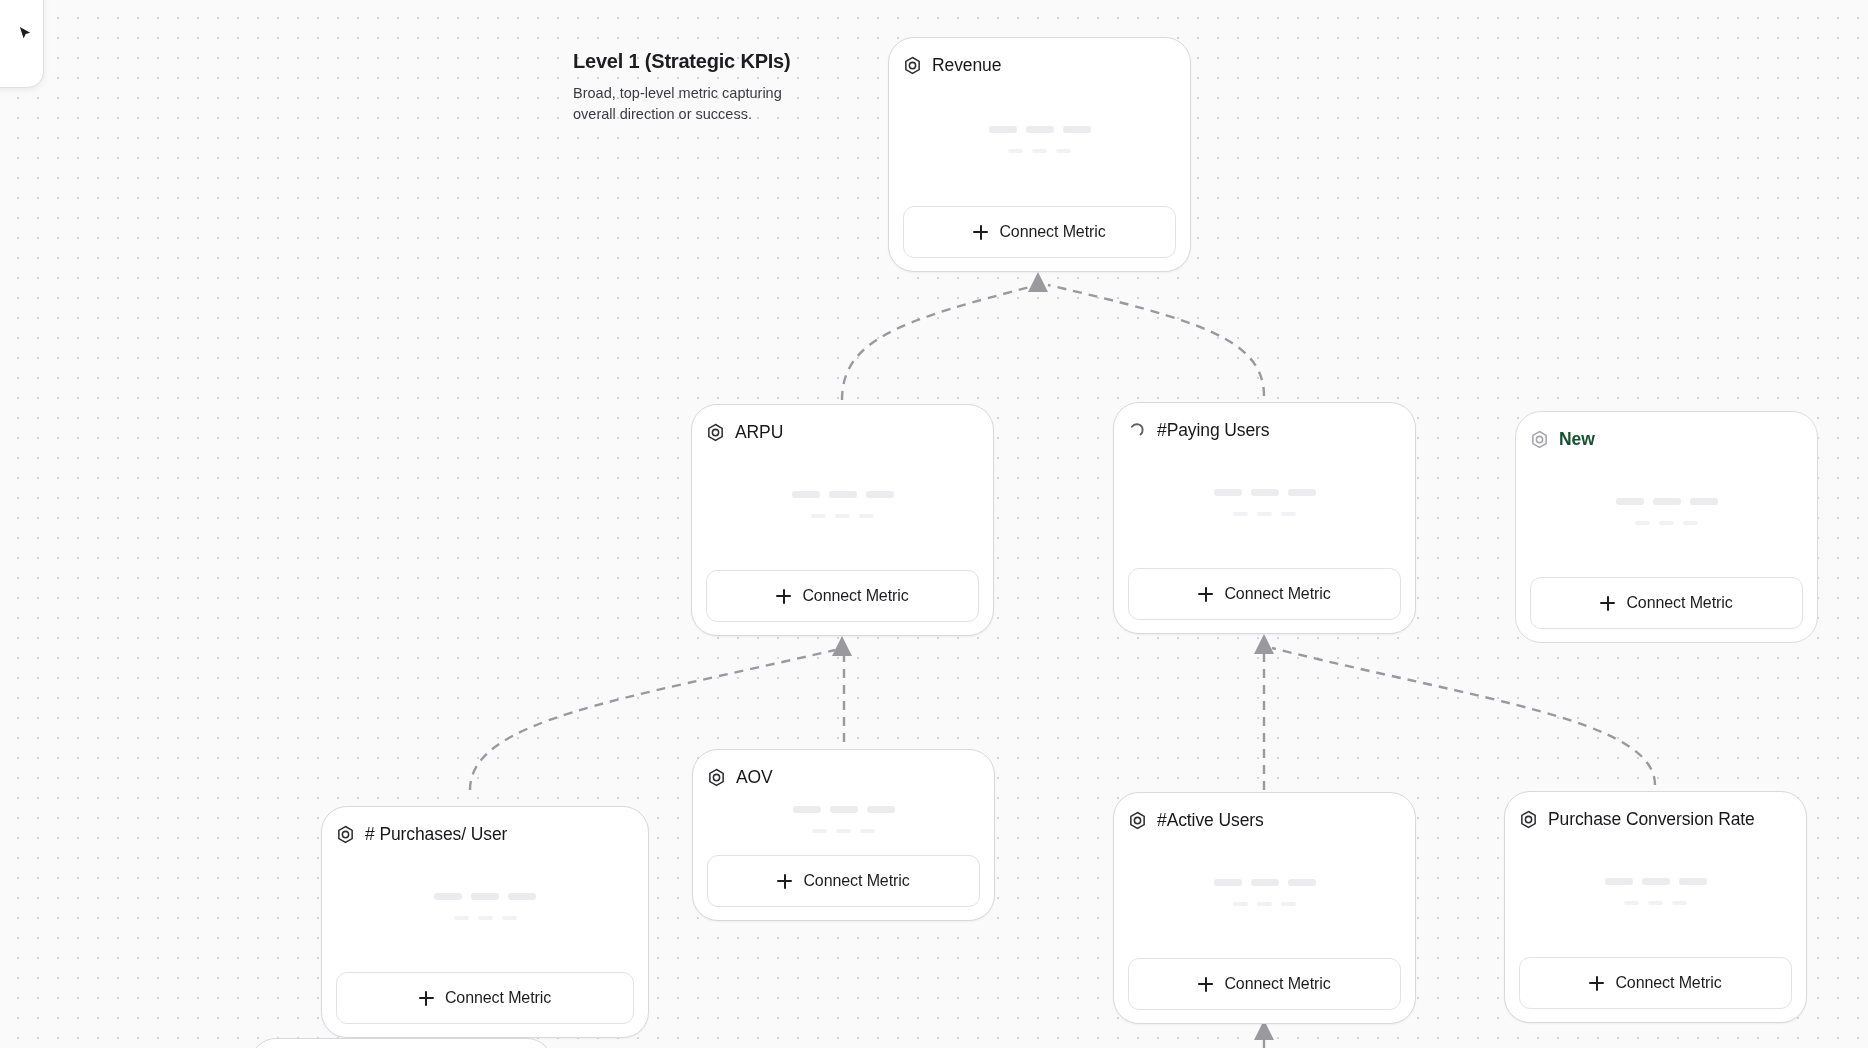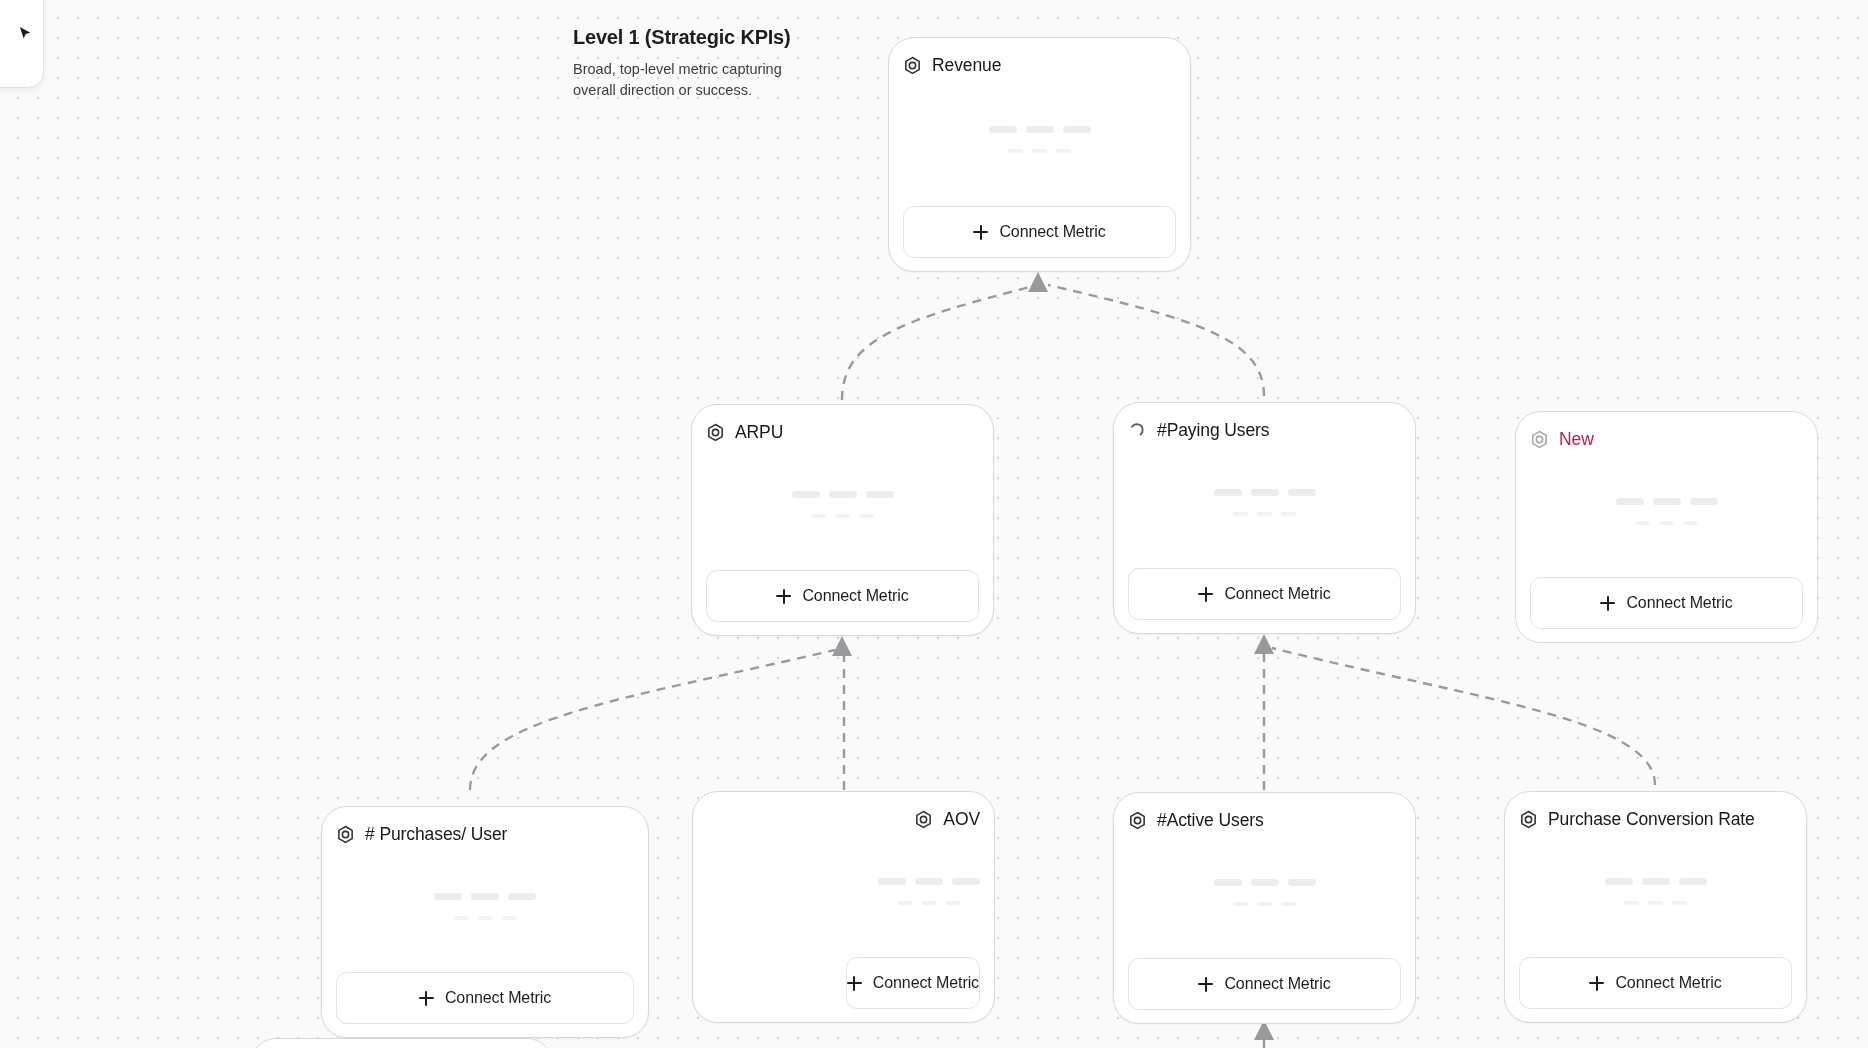--- a/index.html
+++ b/index.html
@@ -44,20 +44,21 @@
     position: absolute;
     z-index: 2;
   }
   .level-title {
     font-size: 20px;
     font-weight: 700;
     color: #1d1d1f;
     letter-spacing: -0.2px;
     white-space: nowrap;
     margin-bottom: 10px;
+    margin-top: 24px;
   }
   .level-desc {
     font-size: 14.5px;
     line-height: 1.45;
     color: #3c3c40;
     max-width: 250px;
   }
 
   
   .card {
@@ -83,21 +84,21 @@
     height: 26px;
     flex: 0 0 auto;
   }
   .card-title {
     font-size: 17.5px;
     font-weight: 500;
     color: #18181b;
     white-space: nowrap;
     letter-spacing: -0.1px;
   }
-  .card.ghost .card-title { color: #be185d; font-weight: 400; }
+  .card.ghost .card-title { color: #14532d; font-weight: 700; }
 
   .icon-hex { width: 19px; height: 19px; flex: 0 0 auto; display: block; }
   .icon-hex path, .icon-hex circle { stroke: #2e2e33; fill: none; stroke-width: 1.6; }
   .card.ghost .icon-hex path, .card.ghost .icon-hex circle { stroke: #a5a5ab; }
 
   .icon-spinner { width: 19px; height: 19px; flex: 0 0 auto; display: block; }
   .icon-spinner path { stroke: #5f5f66; fill: none; stroke-width: 2; stroke-linecap: round; }
 
   
   .card-body {
@@ -331,21 +332,21 @@
         <span class="skel"></span>
         <span class="skel"></span>
       </div>
     </div>
     <div class="connect-btn">
       <span class="plus-icon"></span>
       <span class="connect-label">Connect Metric</span>
     </div>
   </div>
 
-  <div class="card" style="left:692px; top:791px; width:303px; height:232px;align-items:flex-end;">
+  <div class="card" style="left:692px; top:749px; width:303px; height:172px;">
     <div class="card-head">
       <svg class="icon-hex" viewBox="0 0 20 20">
         <path d="M10 1.6 L17 5.6 L17 14.4 L10 18.4 L3 14.4 L3 5.6 Z"></path>
         <circle cx="10" cy="10" r="3.3"></circle>
       </svg>
       <span class="card-title">AOV</span>
     </div>
     <div class="card-body">
       <div class="skel-row primary">
         <span class="skel"></span>

